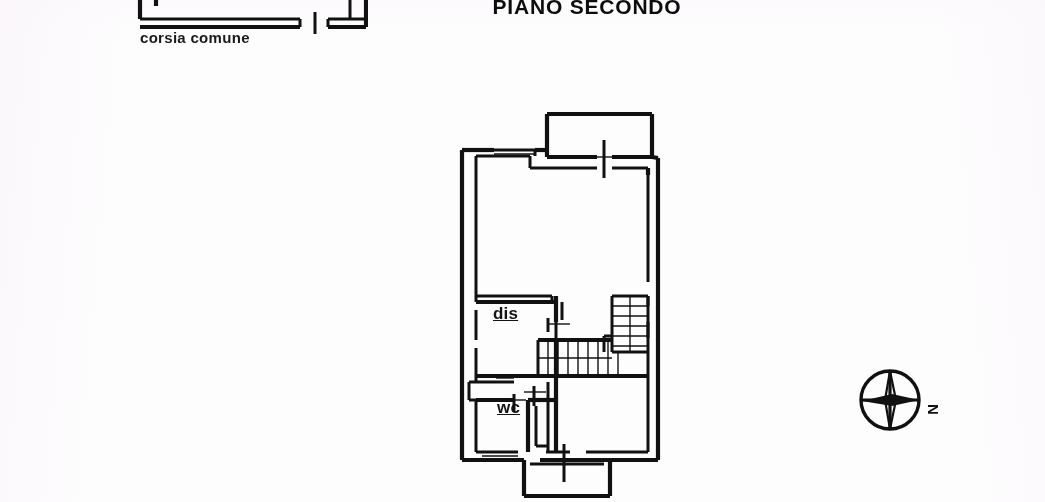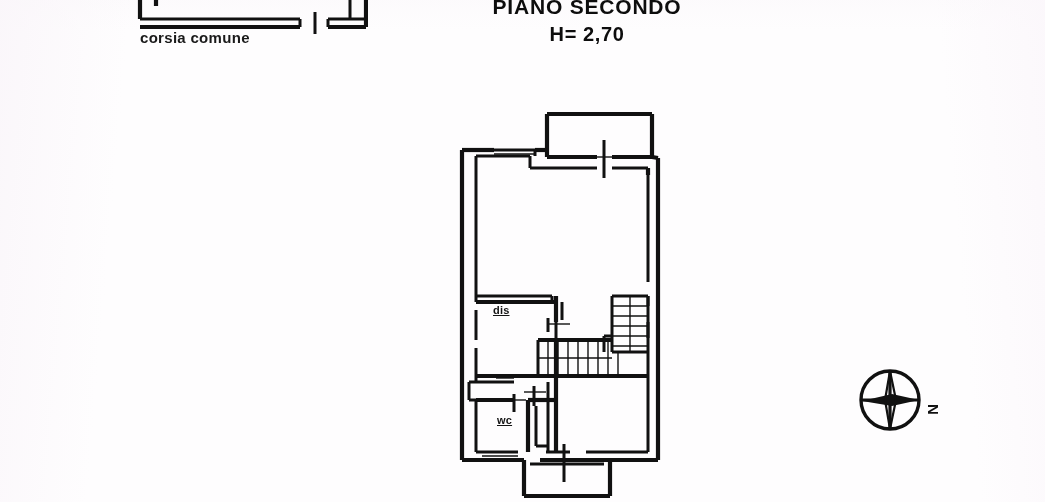--- a/index.html
+++ b/index.html
@@ -60,28 +60,28 @@
     left: 140px;
     top: 29px;
     font-size: 15px;
     font-weight: bold;
     letter-spacing: 0.3px;
     color: #1a1a1a;
     white-space: nowrap;
   }
   .room-label {
     position: absolute;
-    font-size: 11px;
+    font-size: 17px;
     font-weight: bold;
     color: #141414;
     letter-spacing: 0.2px;
     text-decoration: underline;
   }
   .lbl-dis { left: 493px; top: 304px; }
-  .lbl-wc  { left: 497px; top: 414px; }
+  .lbl-wc  { left: 497px; top: 398px; }
   .compass-n {
     position: absolute;
     left: 928px;
     top: 401px;
     font-size: 15px;
     font-weight: bold;
     color: #101010;
     transform: rotate(90deg);
     transform-origin: center center;
   }
@@ -115,21 +115,20 @@
     <path class="w thk" d="M 248 -10 L 248 43"></path>
     <path class="w med" d="M 232 -10 L 232 35"></path>
 
     <path class="w med" d="M 38 -8 L 232 -8"></path>
   </svg>
 
   <div class="corridor-label">corsia comune</div>
 
   <div class="title-block">
     <div class="title-main">PIANO SECONDO</div>
-    <div class="title-sub">H= 2,70</div>
   </div>
 
   <svg class="plan-svg" width="240" height="400" viewBox="0 0 240 400">
 
     <g>
       <path class="w thk" d="M 95 14 L 200 14"></path>
       <path class="w thk" d="M 95 14 L 95 57"></path>
       <path class="w thk" d="M 200 14 L 200 57"></path>
       <path class="w thk" d="M 95 57 L 145 57"></path>
       <path class="w thk" d="M 160 57 L 200 57"></path>

